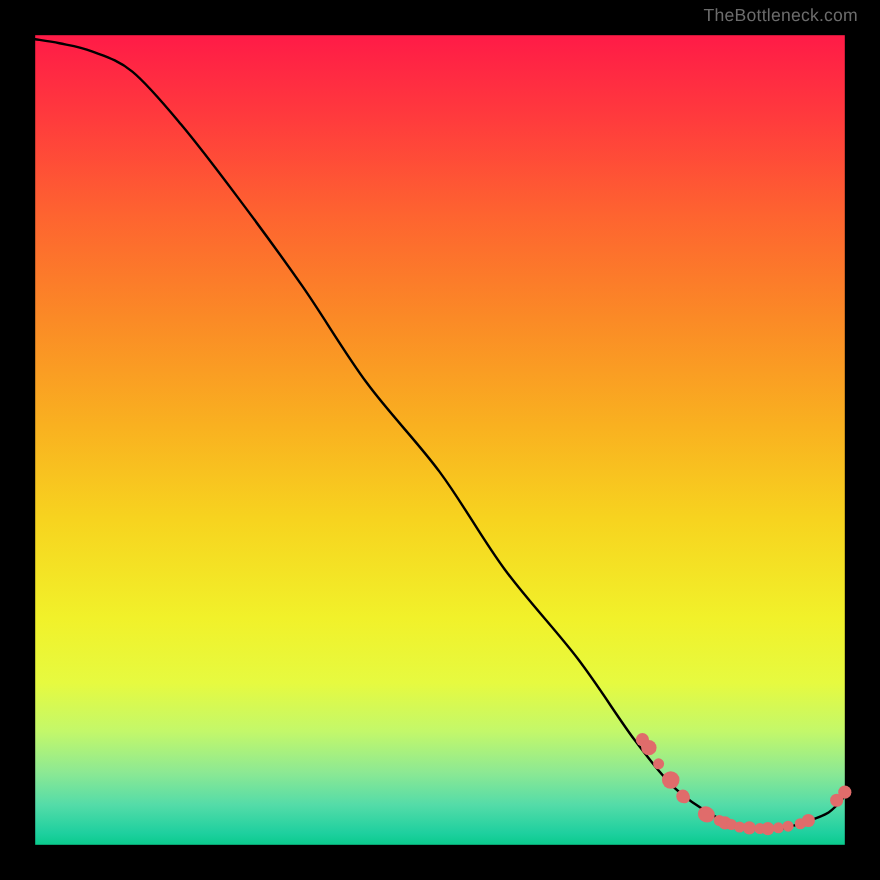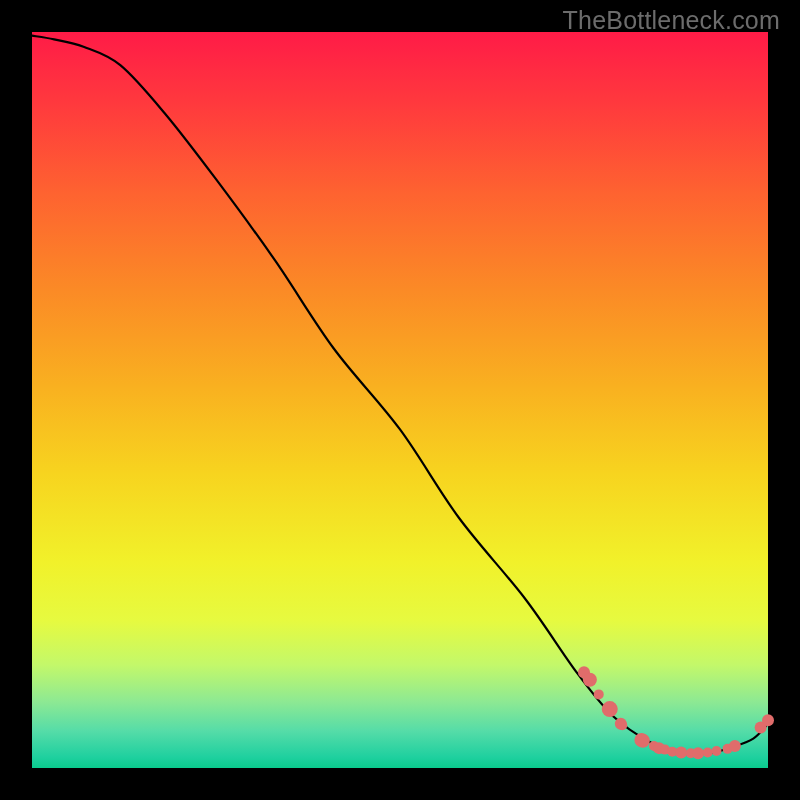--- a/index.html
+++ b/index.html
@@ -14,21 +14,21 @@
   .stage {
     position: relative;
     width: 800px;
     height: 800px;
   }
   .watermark {
     position: absolute;
     top: 6px;
     right: 20px;
     color: #6c6c6c;
-    font-size: 25px;
+    font-size: 16px;
     letter-spacing: 0.2px;
     z-index: 10;
     user-select: none;
   }
   svg {
     display: block;
   }
 </style>
 </head>
 <body>

